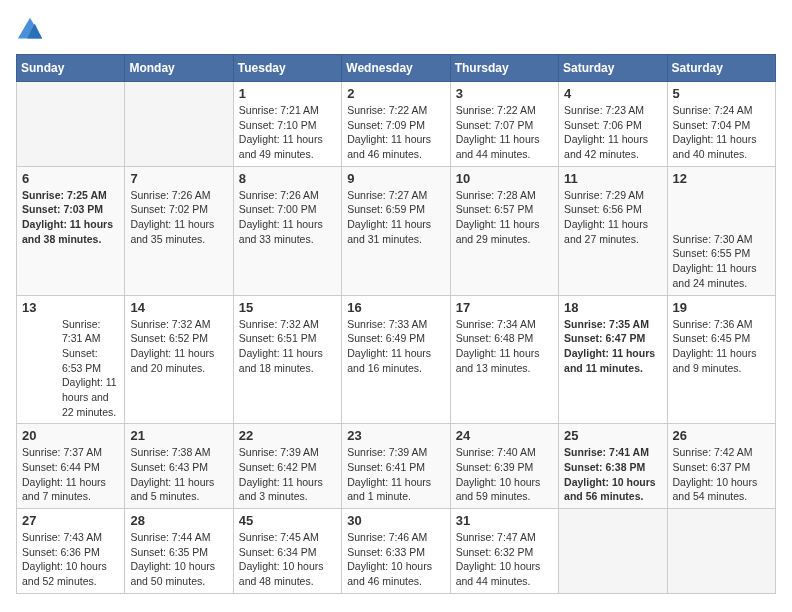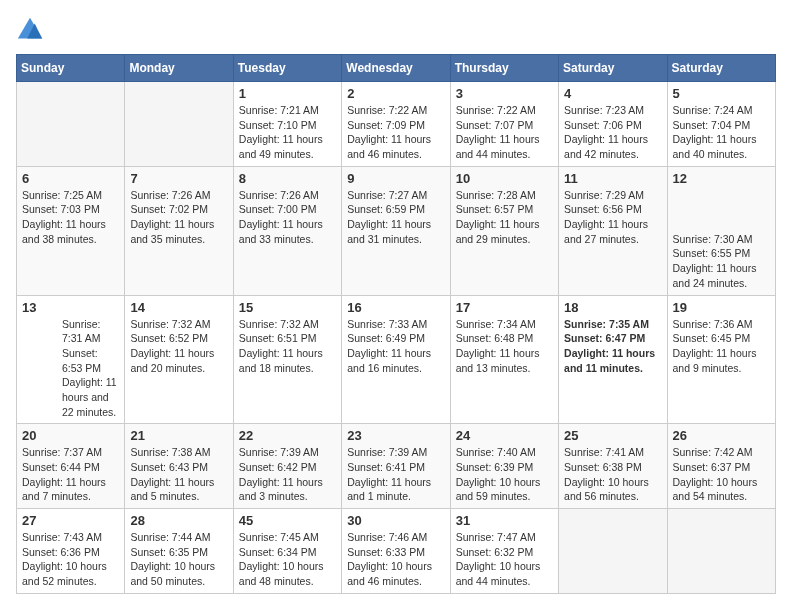--- a/index.html
+++ b/index.html
@@ -155,21 +155,21 @@
         <td>
           <span class="day-number">5</span>
           <div class="day-info" style="white-space: pre-line;">Sunrise: 7:24 AM
 Sunset: 7:04 PM
 Daylight: 11 hours and 40 minutes.</div>
         </td>
       </tr>
       <tr>
         <td>
           <span class="day-number">6</span>
-          <div class="day-info" style="white-space: pre-line;">Sunrise: 7:25 AM
+          <div class="day-info" style="white-space: pre-line; font-weight: bold;">Sunrise: 7:25 AM
 Sunset: 7:03 PM
 Daylight: 11 hours and 38 minutes.</div>
         </td>
         <td>
           <span class="day-number">7</span>
           <div class="day-info" style="white-space: pre-line;">Sunrise: 7:26 AM
 Sunset: 7:02 PM
 Daylight: 11 hours and 35 minutes.</div>
         </td>
         <td>
@@ -273,21 +273,21 @@
 Daylight: 11 hours and 1 minute.</div>
         </td>
         <td>
           <span class="day-number">24</span>
           <div class="day-info" style="white-space: pre-line;">Sunrise: 7:40 AM
 Sunset: 6:39 PM
 Daylight: 10 hours and 59 minutes.</div>
         </td>
         <td>
           <span class="day-number">25</span>
-          <div class="day-info" style="white-space: pre-line;">Sunrise: 7:41 AM
+          <div class="day-info" style="white-space: pre-line; font-weight: bold;">Sunrise: 7:41 AM
 Sunset: 6:38 PM
 Daylight: 10 hours and 56 minutes.</div>
         </td>
         <td>
           <span class="day-number">26</span>
           <div class="day-info" style="white-space: pre-line;">Sunrise: 7:42 AM
 Sunset: 6:37 PM
 Daylight: 10 hours and 54 minutes.</div>
         </td>
       </tr>

